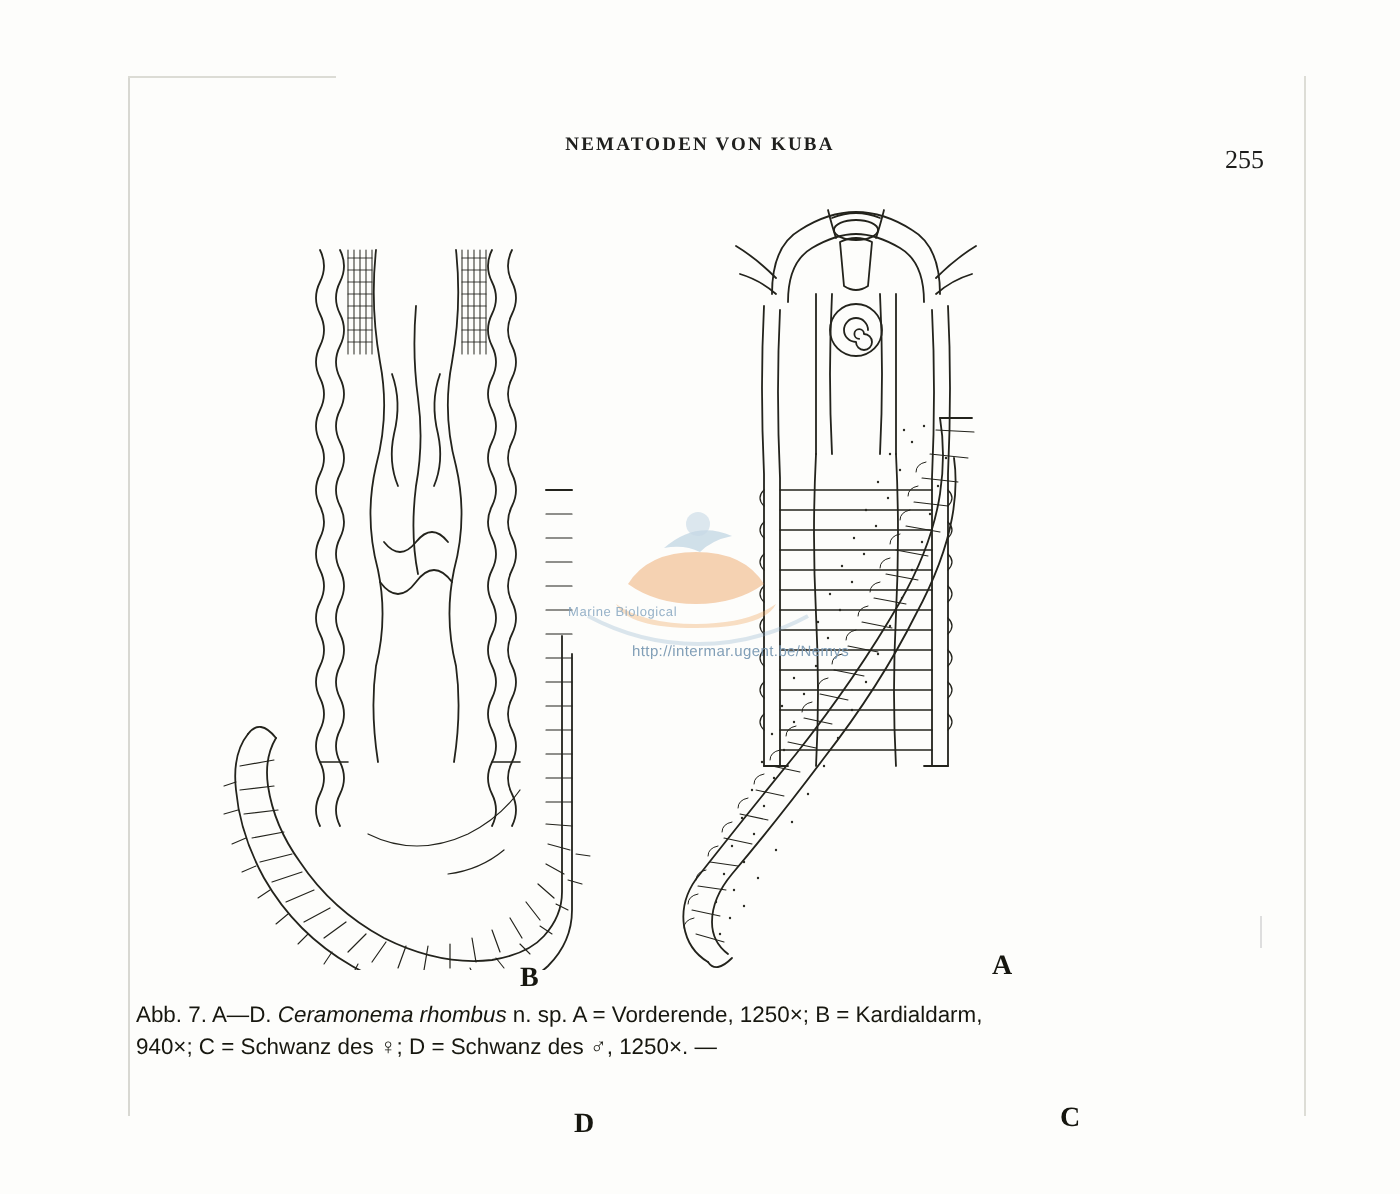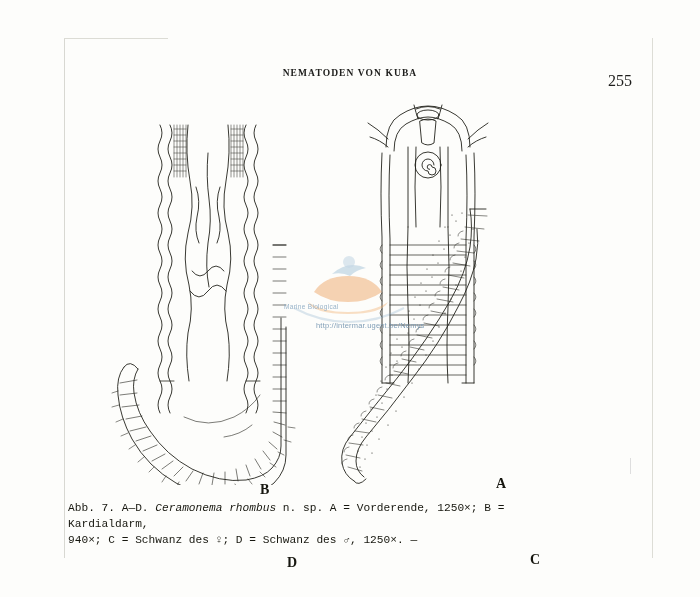--- a/index.html
+++ b/index.html
@@ -63,21 +63,21 @@
     font-size: 9.5px;
     letter-spacing: 1.1px;
     font-weight: bold;
     font-variant: small-caps;
     color: #20201e;
   }
   .page-number {
     position: absolute;
     top: 72px;
     right: 68px;
-    font-size: 16px;
+    font-size: 13px;
     font-family: "Liberation Serif", serif;
     color: #1d1d1b;
   }
 
   .figure-area {
     position: absolute;
     left: 64px;
     top: 95px;
     width: 590px;
     height: 390px;
@@ -130,21 +130,21 @@
   }
 
   .caption {
     position: absolute;
     left: 68px;
     top: 500px;
     width: 520px;
     font-size: 11.2px;
     line-height: 16px;
     color: #17170f;
-    font-family: Liberation Mono, monospace;
+    font-family: Liberation Sans, sans-serif;
   }
   .caption i { font-style: italic; }
   .caption .line2 { display: block; }
 </style>
 </head>
 <body>
 
 <div id="page">
 
   <div class="page-edge-left"></div>

